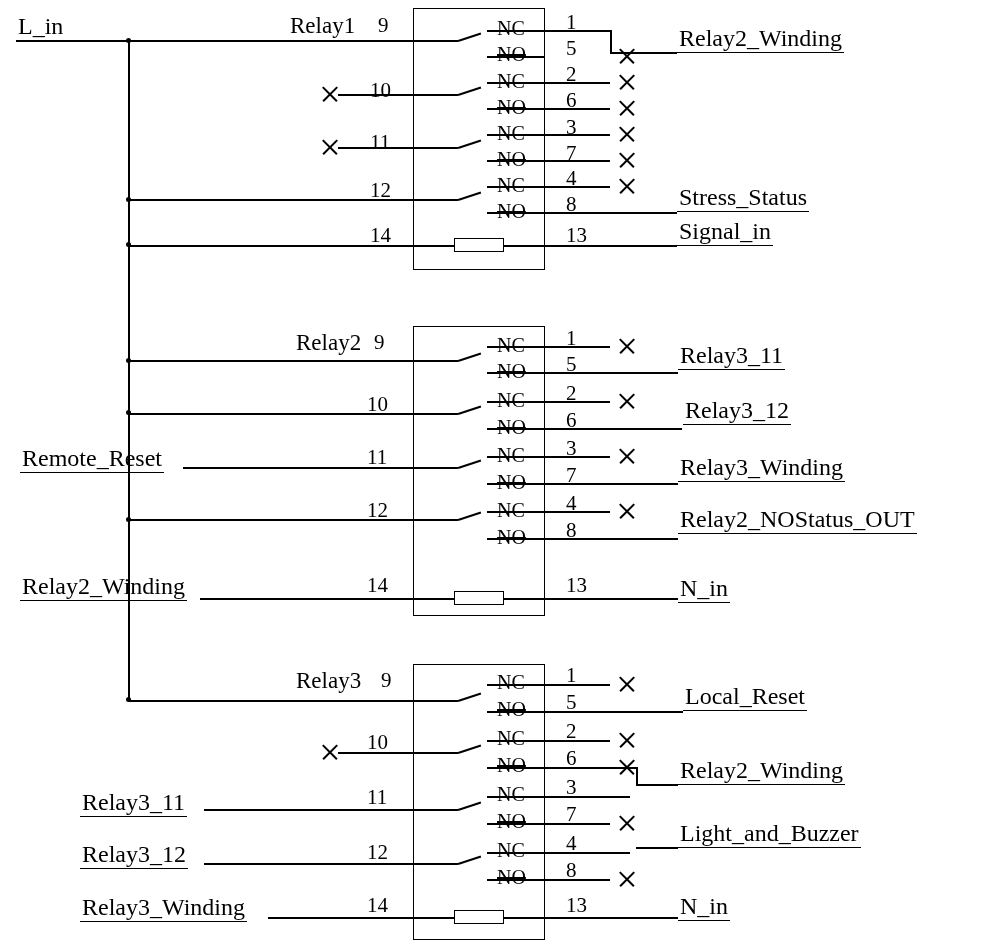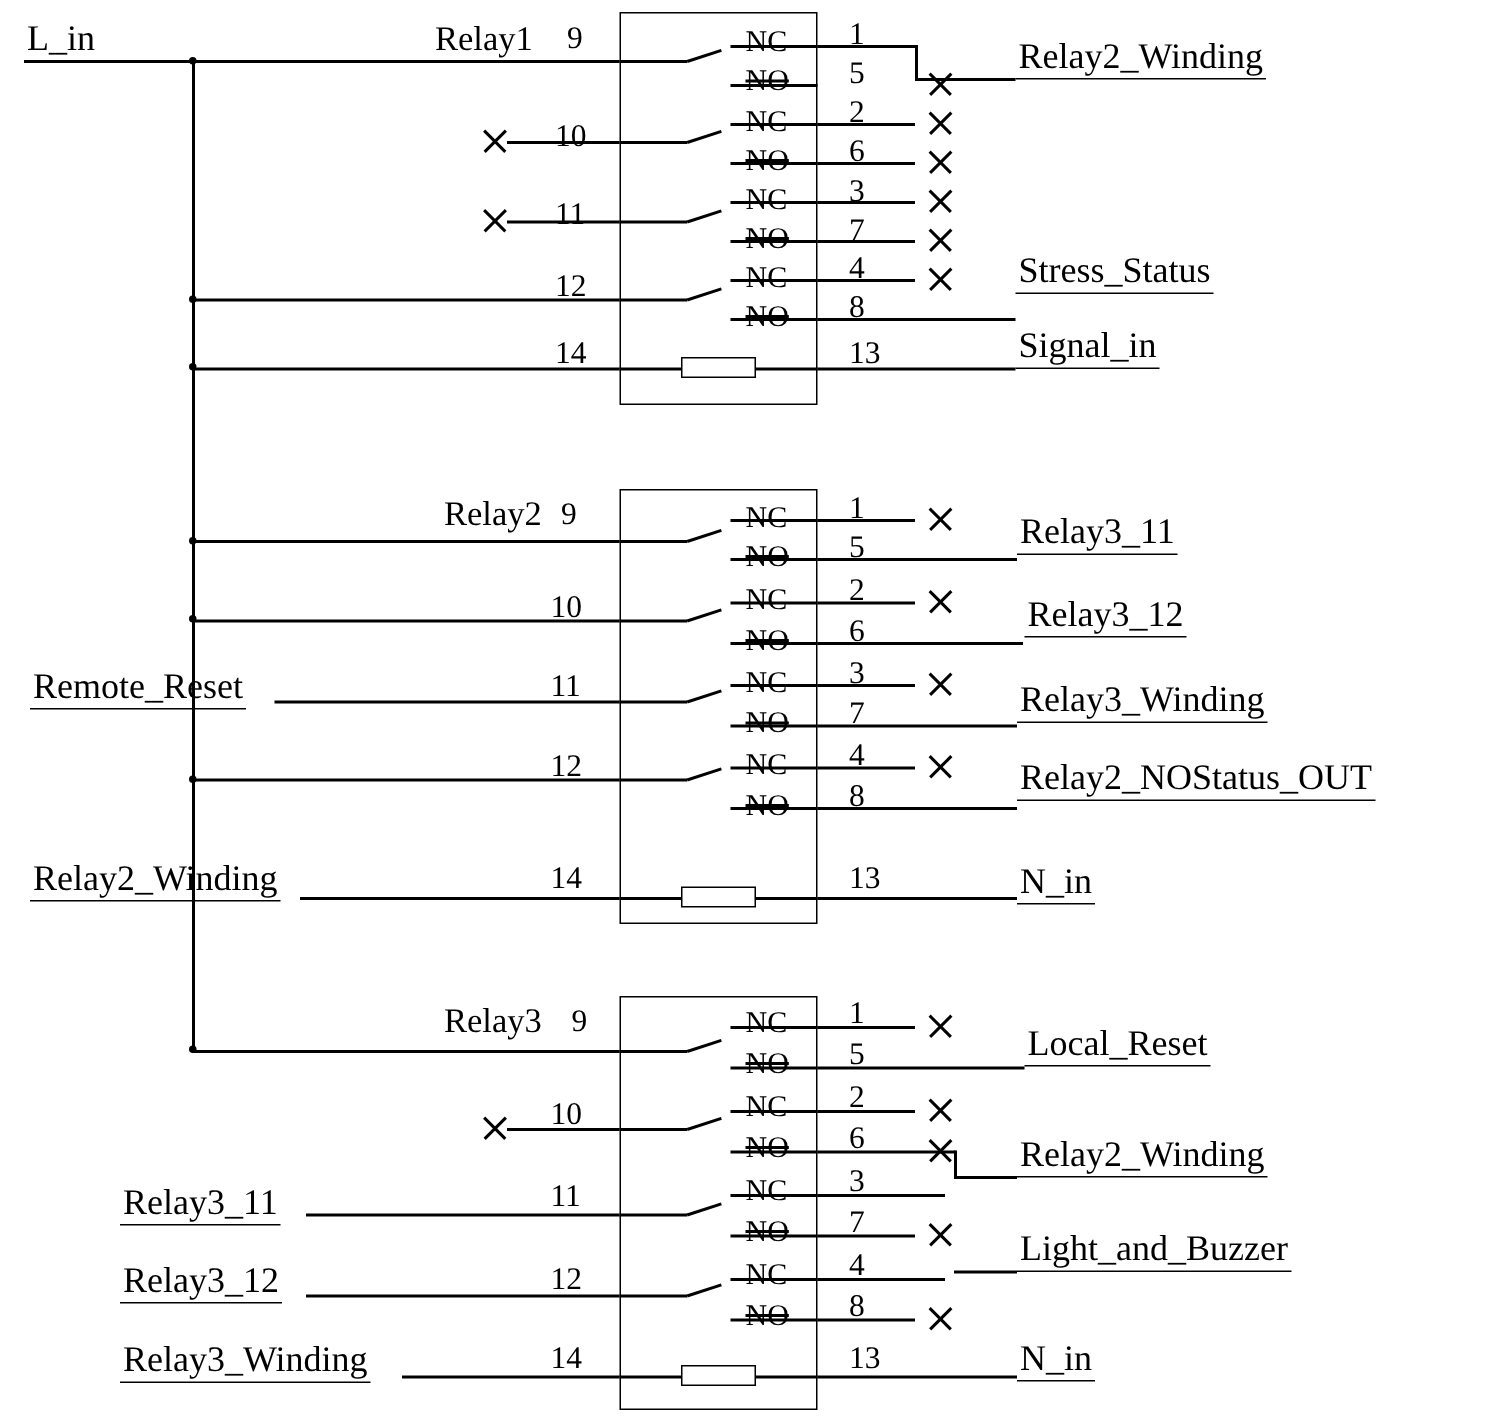--- a/index.html
+++ b/index.html
@@ -84,21 +84,21 @@
 <body>
 
 <div class="label underline" style="left:16px; top:13px;">L_in</div>
 <div class="label underline" style="left:20px; top:445px;">Remote_Reset</div>
 <div class="label underline" style="left:20px; top:573px;">Relay2_Winding</div>
 <div class="label underline" style="left:80px; top:789px;">Relay3_11</div>
 <div class="label underline" style="left:80px; top:841px;">Relay3_12</div>
 <div class="label underline" style="left:80px; top:894px;">Relay3_Winding</div>
 
 <div class="label underline" style="left:677px; top:25px;">Relay2_Winding</div>
-<div class="label underline" style="left:677px; top:168px;">Stress_Status</div>
+<div class="label underline" style="left:677px; top:184px;">Stress_Status</div>
 <div class="label underline" style="left:677px; top:218px;">Signal_in</div>
 
 <div class="label underline" style="left:678px; top:342px;">Relay3_11</div>
 <div class="label underline" style="left:683px; top:397px;">Relay3_12</div>
 <div class="label underline" style="left:678px; top:454px;">Relay3_Winding</div>
 <div class="label underline" style="left:678px; top:506px;">Relay2_NOStatus_OUT</div>
 <div class="label underline" style="left:678px; top:575px;">N_in</div>
 
 <div class="label underline" style="left:683px; top:683px;">Local_Reset</div>
 <div class="label underline" style="left:678px; top:757px;">Relay2_Winding</div>

